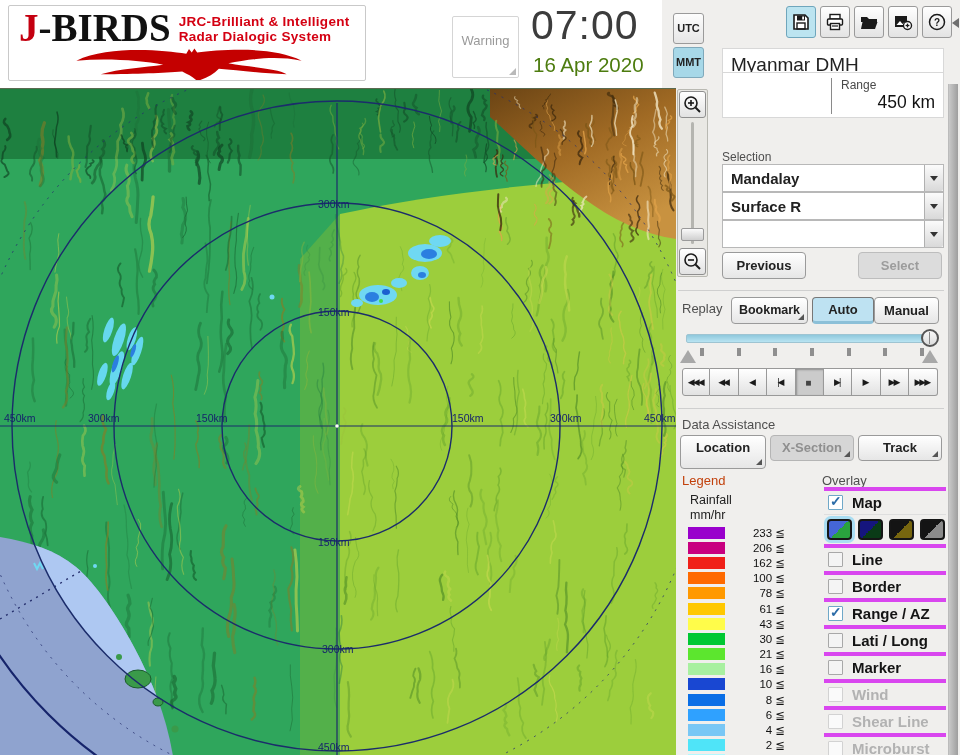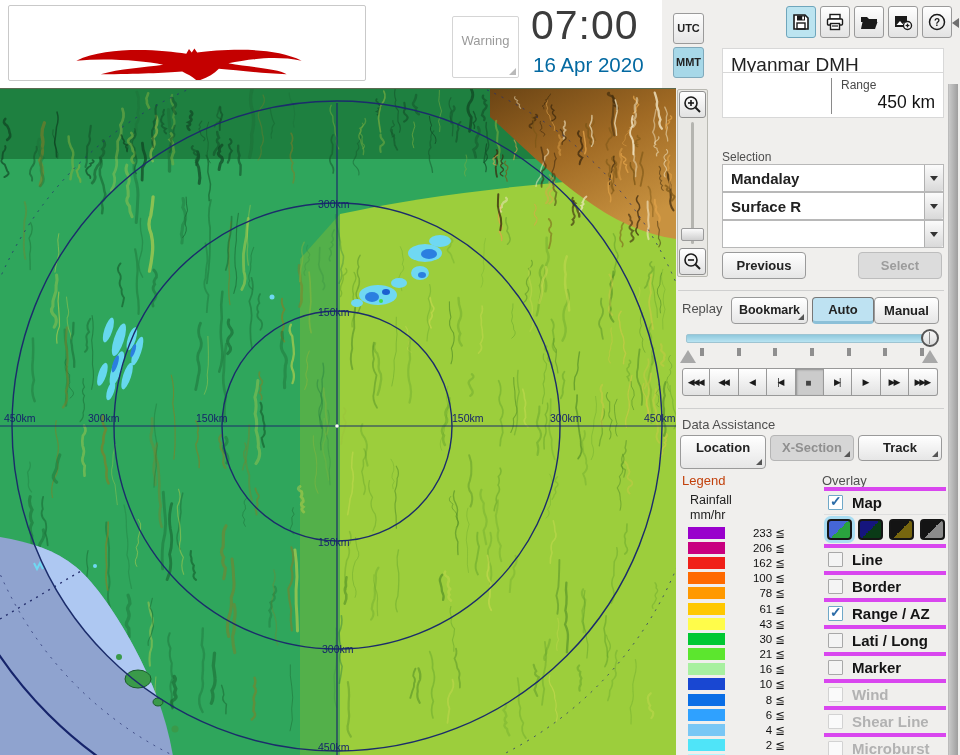--- a/index.html
+++ b/index.html
@@ -19,21 +19,21 @@
   .logo-sub { margin:6px 0 0 8px; color:#D40012; font-weight:bold; font-size:13.5px; line-height:15px; letter-spacing:0.3px; }
   .eagle { position:absolute; left:12px; top:37px; width:336px; height:38px; }
 
   .warning-box { position:absolute; left:452px; top:16px; width:67px; height:62px; background:#fff;
                  border:1px solid #d5d5d5; border-radius:2px; z-index:2; color:#9a9a9a; font-size:13px;
                  padding-top:16px; text-align:center; }
   .warning-box .grip { position:absolute; right:2px; bottom:2px; width:0; height:0;
                  border-style:solid; border-width:0 0 7px 7px; border-color:transparent transparent #b9b9b9 transparent; }
 
   .clock-time { position:absolute; left:531px; top:2px; width:140px; font-size:41px; color:#3c3c3c; z-index:2; letter-spacing:1px; }
-  .clock-date { position:absolute; left:533px; top:53px; width:150px; font-size:20.5px; color:#0369a1; z-index:2; }
+  .clock-date { position:absolute; left:533px; top:53px; width:150px; font-size:20.5px; color:#4d7c0f; z-index:2; }
 
   .tz-btn { position:absolute; left:673px; width:31px; height:31px; border:1px solid #9a9a9a; border-radius:3px;
             font-size:11px; font-weight:bold; color:#222; text-align:center; line-height:29px; z-index:3;
             background:linear-gradient(#fdfdfd,#e6e6e6); }
   #tz-utc { top:13px; }
   #tz-mmt { top:47px; background:#A7D8E8; border-color:#7fa9bb; }
 
   .toolbar { position:absolute; left:786px; top:6px; z-index:3; display:flex; gap:4px; }
   .tool-btn { width:30px; height:32px; border:1px solid #9a9a9a; border-radius:3px;
               background:linear-gradient(#ffffff,#e3e3e3); display:flex; align-items:center; justify-content:center; }
@@ -140,20 +140,27 @@
 </style>
 </head>
 <body>
 
 <div id="app">
 
   <div class="right-bg"></div>
   <div class="header-white"></div>
 
   <div class="logo-box">
+    <div class="logo-row">
+      <div class="logo-title"><span class="red-j">J</span><span>-BIRDS</span></div>
+      <div class="logo-sub">
+        <div>JRC-Brilliant &amp; Intelligent</div>
+        <div>Radar  Dialogic  System</div>
+      </div>
+    </div>
     <svg class="eagle" viewBox="0 0 340 56">
       <path fill="#C40000" d="M4 26 C50 4 130 10 166 16 L170 9 L174 14 L178 8 L182 14 C218 10 292 4 336 26
         C296 18 258 24 228 30 C262 36 300 38 314 46 C272 44 240 40 214 38 C206 46 196 52 182 56
         C176 50 168 46 160 42 C132 44 96 46 40 46 C66 38 106 36 132 32 C100 26 52 22 4 26 Z"></path>
     </svg>
   </div>
 
   <div class="warning-box">
     <span>Warning</span>
     <div class="grip"></div>

